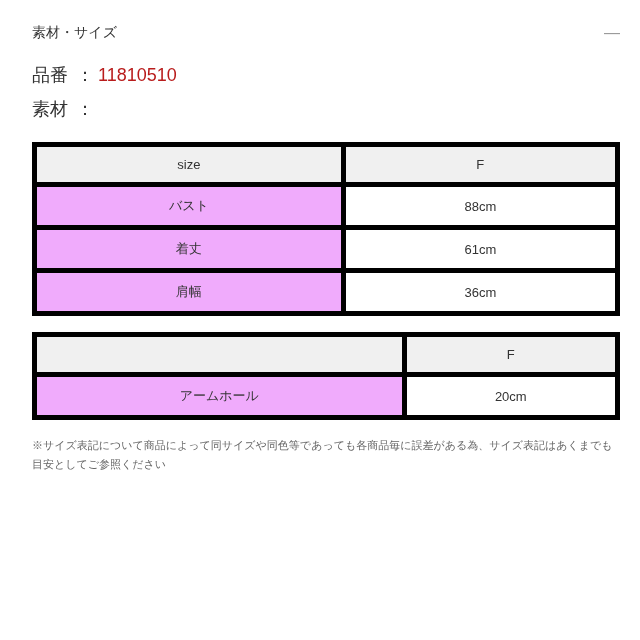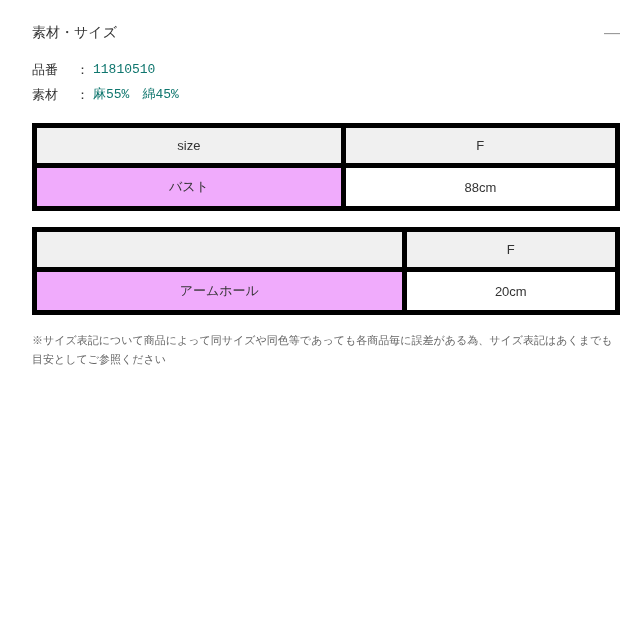--- a/index.html
+++ b/index.html
@@ -30,36 +30,35 @@
       justify-content: space-between;
       align-items: center;
     }
     .section-title-dash {
       color: #999;
       font-size: 16px;
     }
     .product-info {
       margin-bottom: 16px;
       line-height: 1.9;
-      font-size: 13px;
+      font-size: 18px;
     }
     .product-info-row {
       display: flex;
       align-items: center;
     }
     .product-info-label {
       color: #333;
       min-width: 40px;
     }
     .product-info-separator {
       margin: 0 4px;
     }
     .product-info-value {
-      color: #0f766e;
-      font-family: Liberation Mono, monospace;
+      color: #b91c1c;
     }
     .size-table {
       width: 100%;
       border-collapse: collapse;
       margin-bottom: 16px;
       font-size: 13px;
     }
     .size-table th, .size-table td {
       border: 5px solid #000000;
       padding: 10px 14px;
@@ -93,35 +92,42 @@
 
   <div class="product-info">
     <div class="product-info-row">
       <span class="product-info-label">品番</span>
       <span class="product-info-separator">：</span>
       <span class="product-info-value">11810510</span>
     </div>
     <div class="product-info-row">
       <span class="product-info-label">素材</span>
       <span class="product-info-separator">：</span>
-      <span class="product-info-value">麻55%　綿45%</span>
     </div>
   </div>
 
   <table class="size-table">
     <thead>
       <tr>
         <th>size</th>
         <th>F</th>
       </tr>
     </thead>
     <tbody id="size-table-1-body">
     <tr>
           <td>バスト</td>
           <td>88cm</td>
+        </tr>
+        <tr>
+          <td>着丈</td>
+          <td>61cm</td>
+        </tr>
+        <tr>
+          <td>肩幅</td>
+          <td>36cm</td>
         </tr>
       </tbody>
   </table>
 
   <table class="size-table">
     <thead>
       <tr>
         <th></th>
         <th>F</th>
       </tr>

